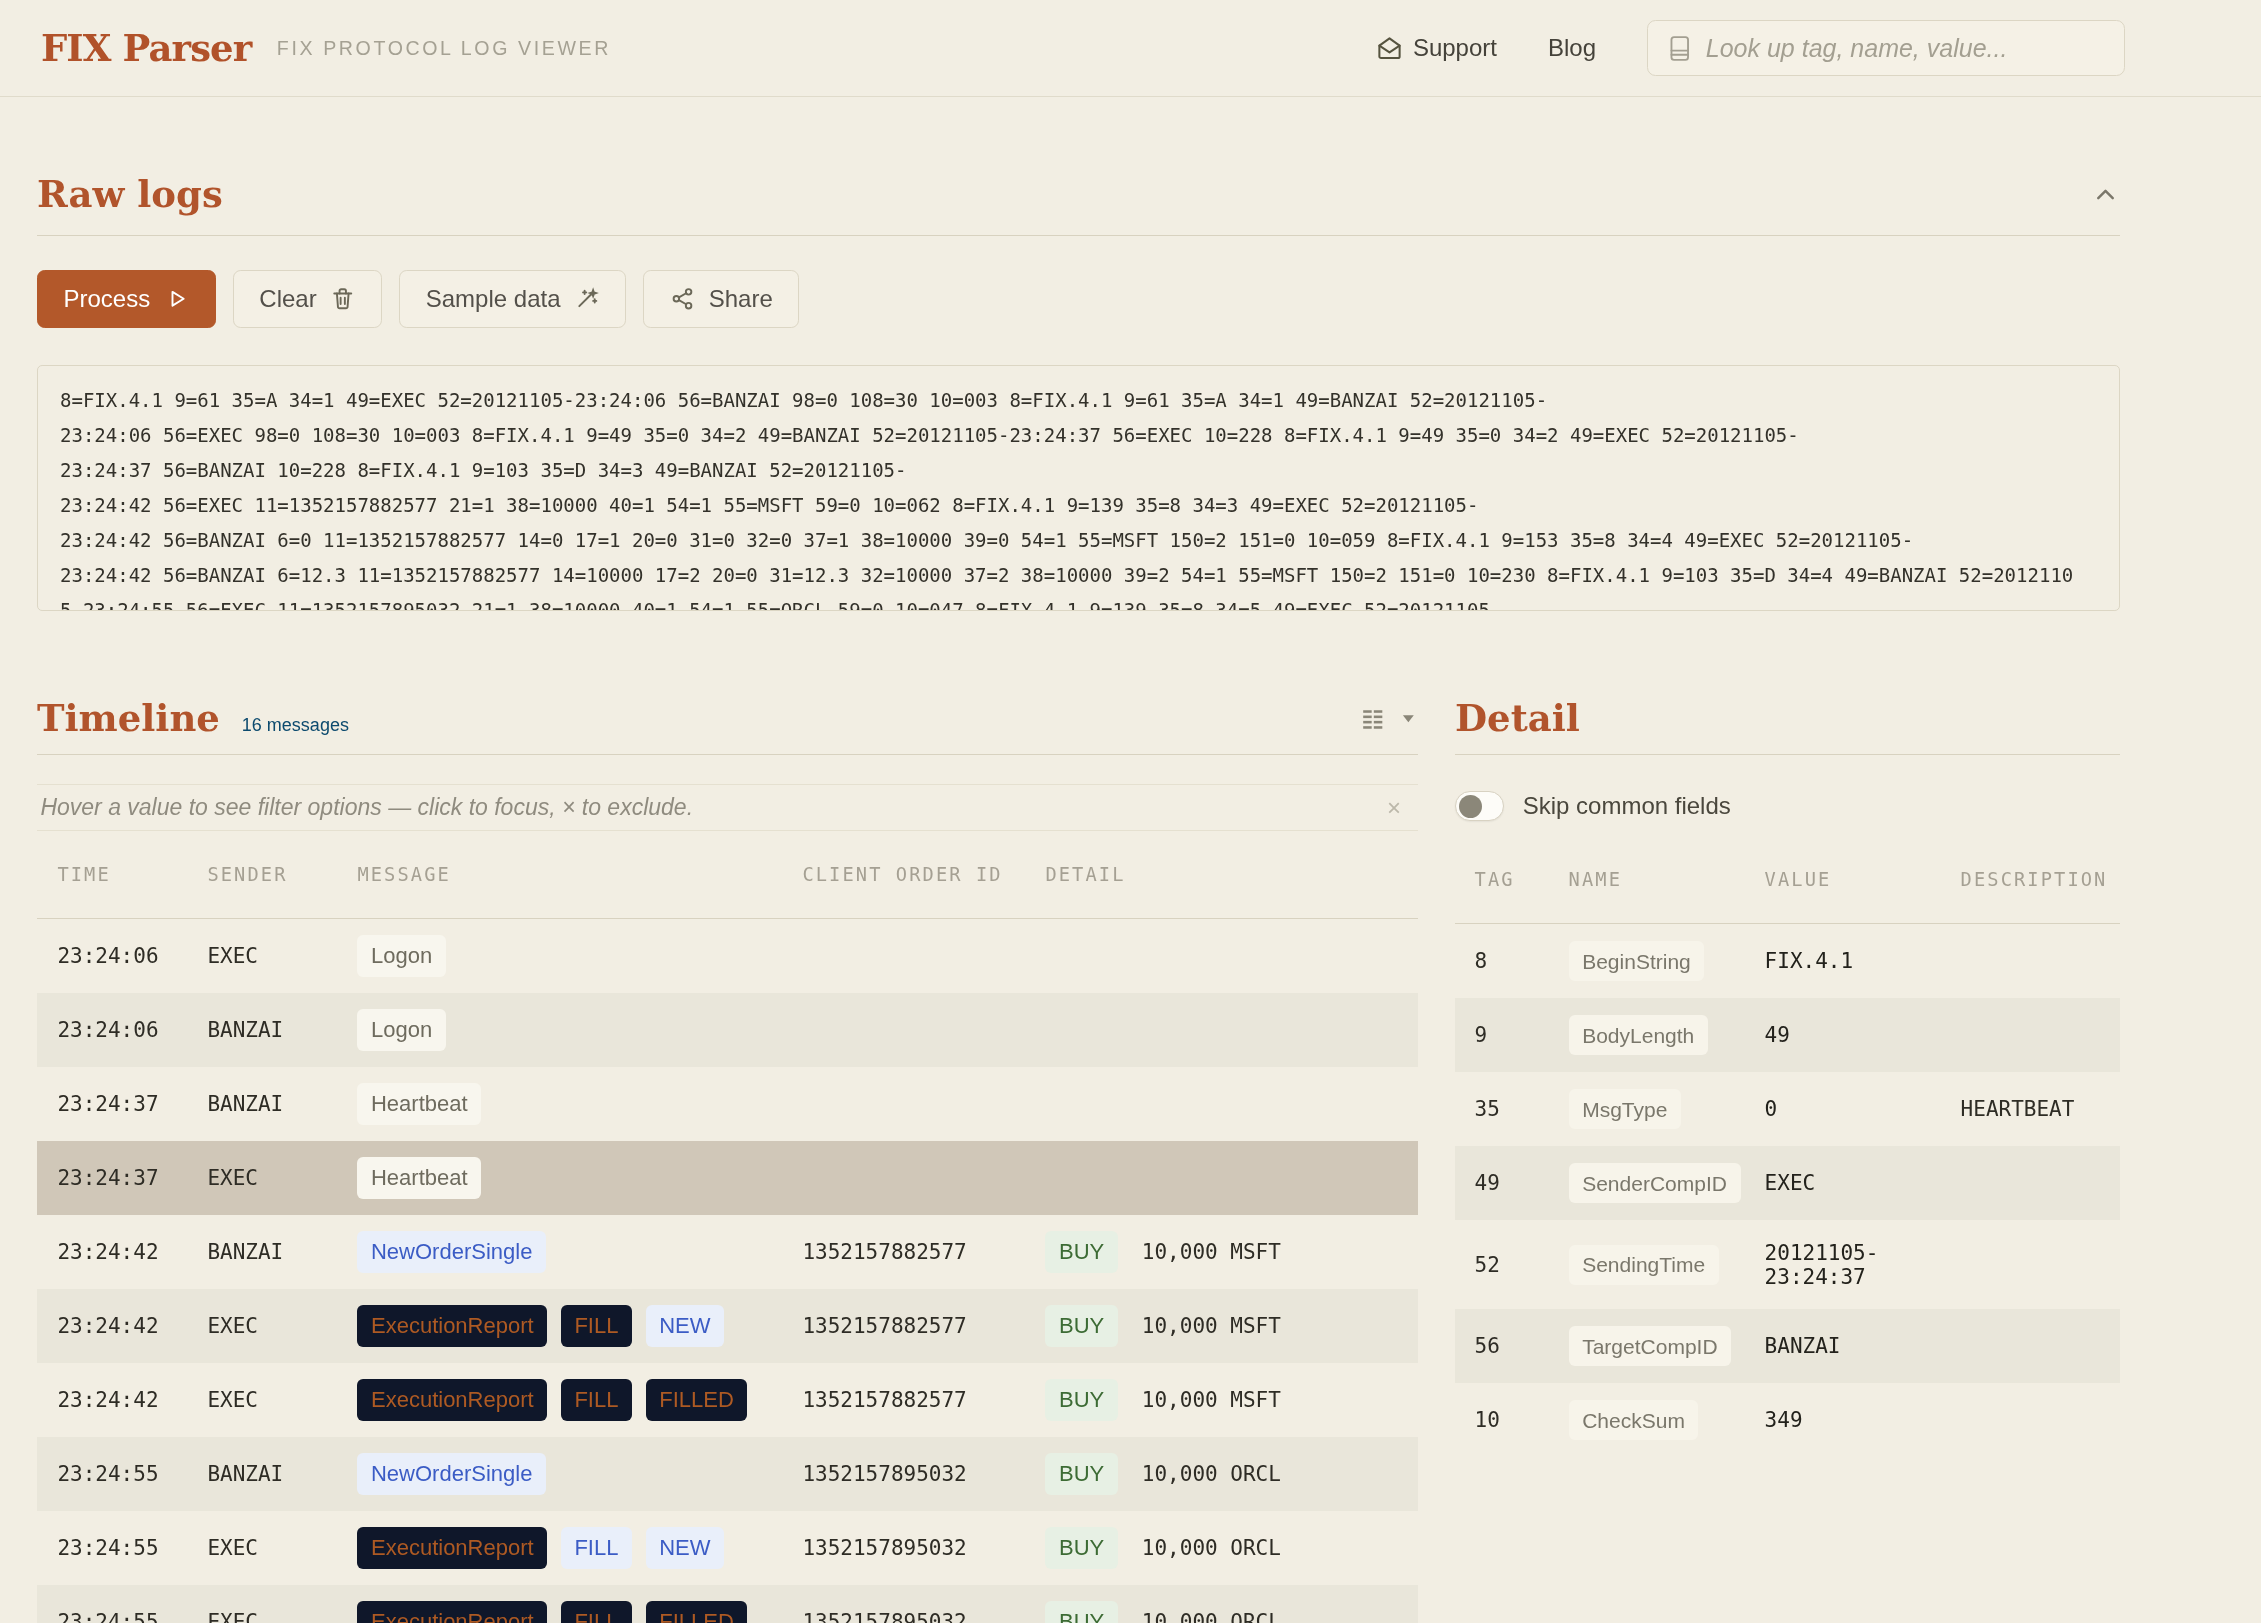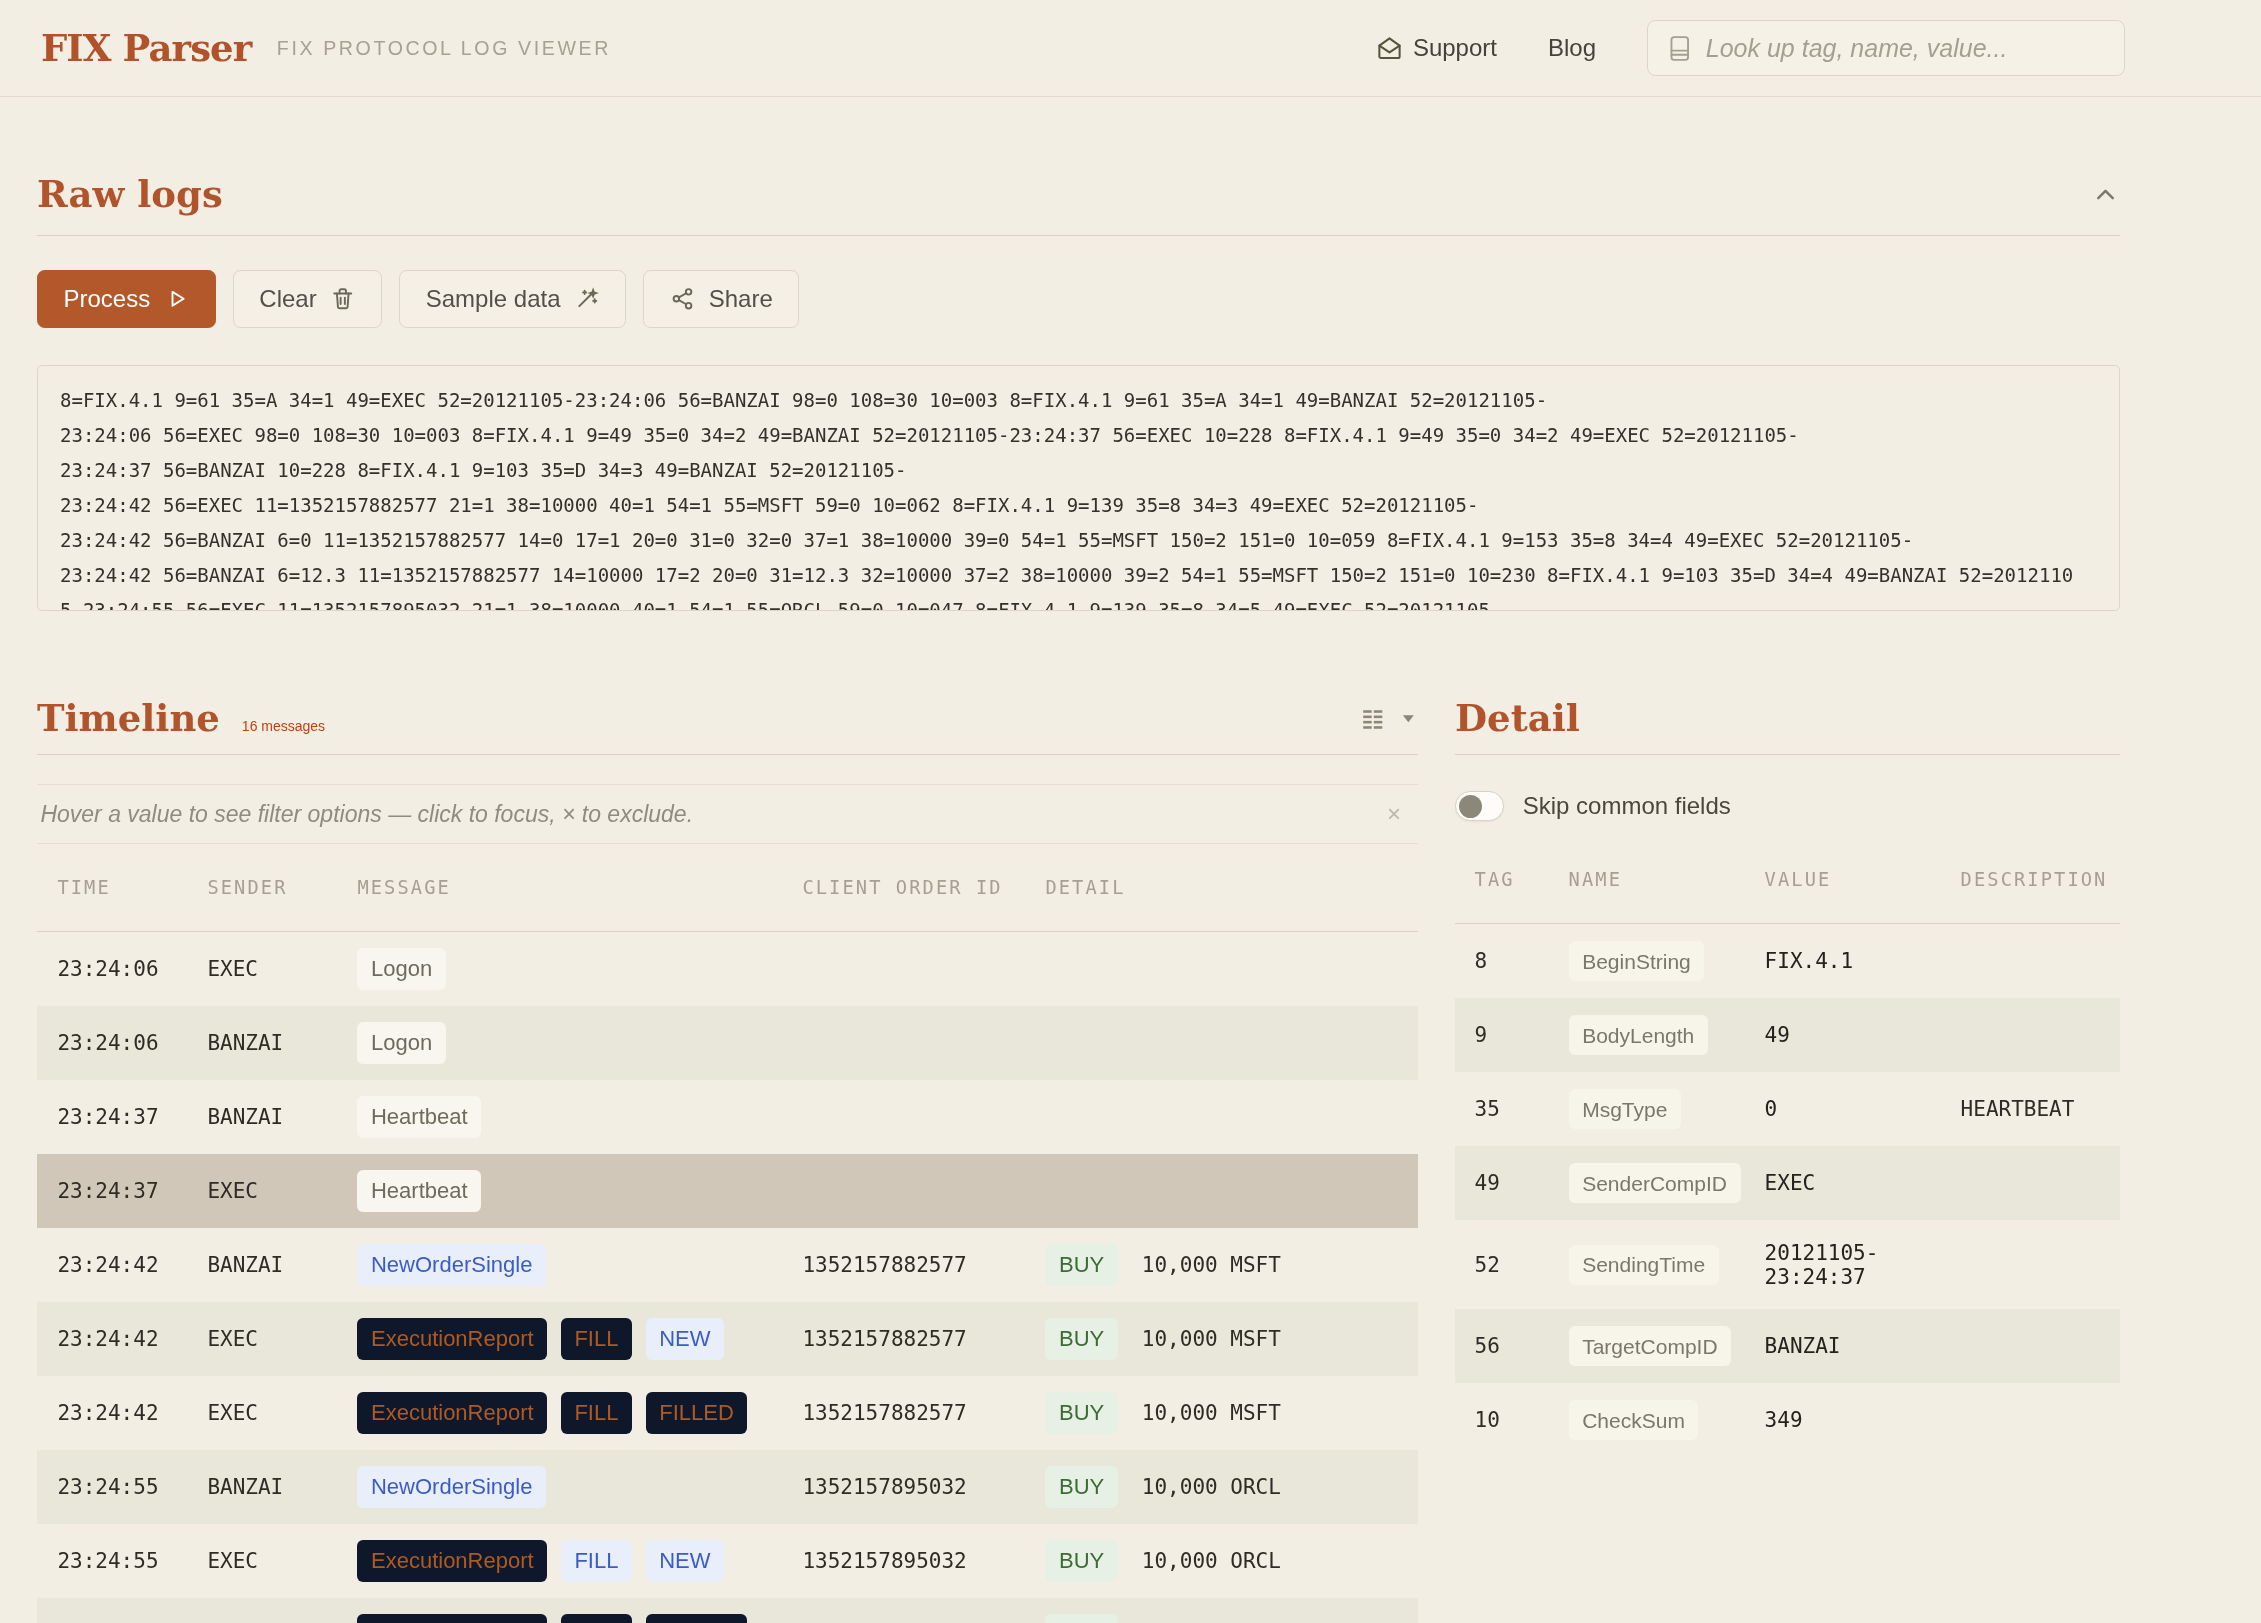--- a/index.html
+++ b/index.html
@@ -57,25 +57,25 @@
   }
   .logbox .line {
     font-family:"DejaVu Sans Mono", monospace; font-size:19px; line-height:35px;
     color:#33312a; white-space:pre; overflow:hidden;
   }
 
   
   .columns { display:grid; grid-template-columns:1381px 665px; column-gap:37px; margin-top:85px; }
 
   .title-row { display:flex; align-items:baseline; gap:22px; }
-  .count { font-size:14px; color:#c2410c; }
+  .count { font-size:18px; color:#0c4a6e; }
   .title-right { margin-left:auto; display:flex; align-items:center; gap:12px; align-self:center; cursor:pointer; }
 
   .filterbar {
-    margin-top:29px; height:60px; border-top:0.9px solid #e5e0d0; border-bottom:0.9px solid #e5e0d0;
+    margin-top:29px; height:47px; border-top:0.9px solid #e5e0d0; border-bottom:0.9px solid #e5e0d0;
     display:flex; align-items:center; padding:0 17px 0 3.4px;
   }
   .filterbar .hint { font-style:italic; font-size:23px; color:#8f8b7f; }
   .filterbar .close { margin-left:auto; font-size:24px; color:#bcb8aa; cursor:pointer; font-style:normal; }
 
   .thead { display:grid; align-items:center; height:88px; }
   .thead span { font-family:"DejaVu Sans Mono", monospace; font-size:18.7px; letter-spacing:2.1px; color:#a5a093; }
   .tl-grid { grid-template-columns:150px 150px 445px 243px 1fr; padding:0 0 0 20.4px; }
   .dt-grid { grid-template-columns:94px 196px 196px 1fr; padding:0 0 0 19.6px; }
   .thead-border { border-bottom:0.9px solid #d8d2c0; height:88px; }

